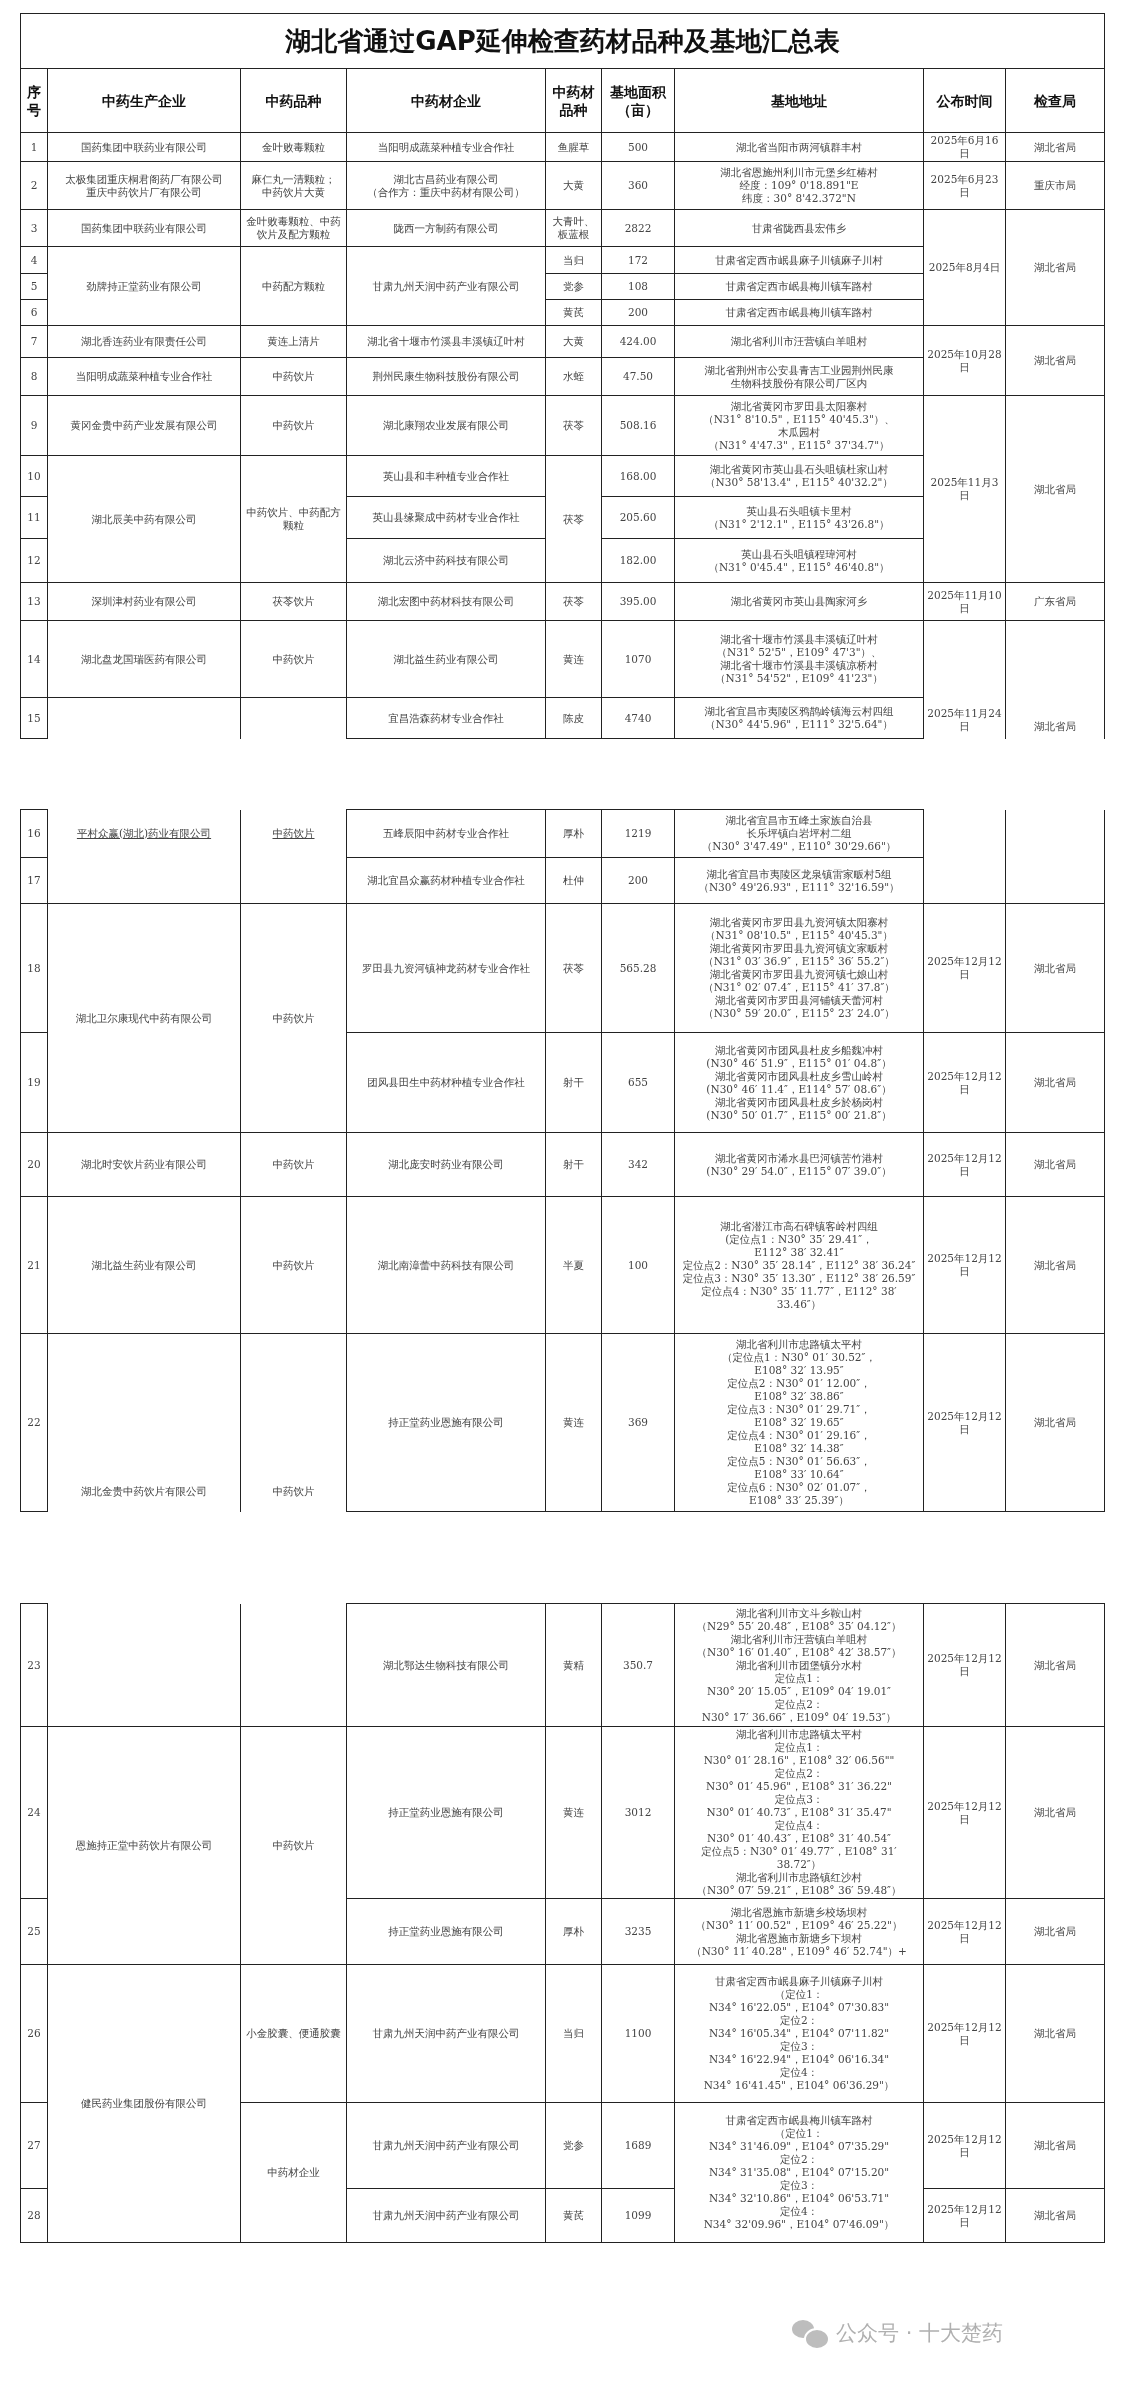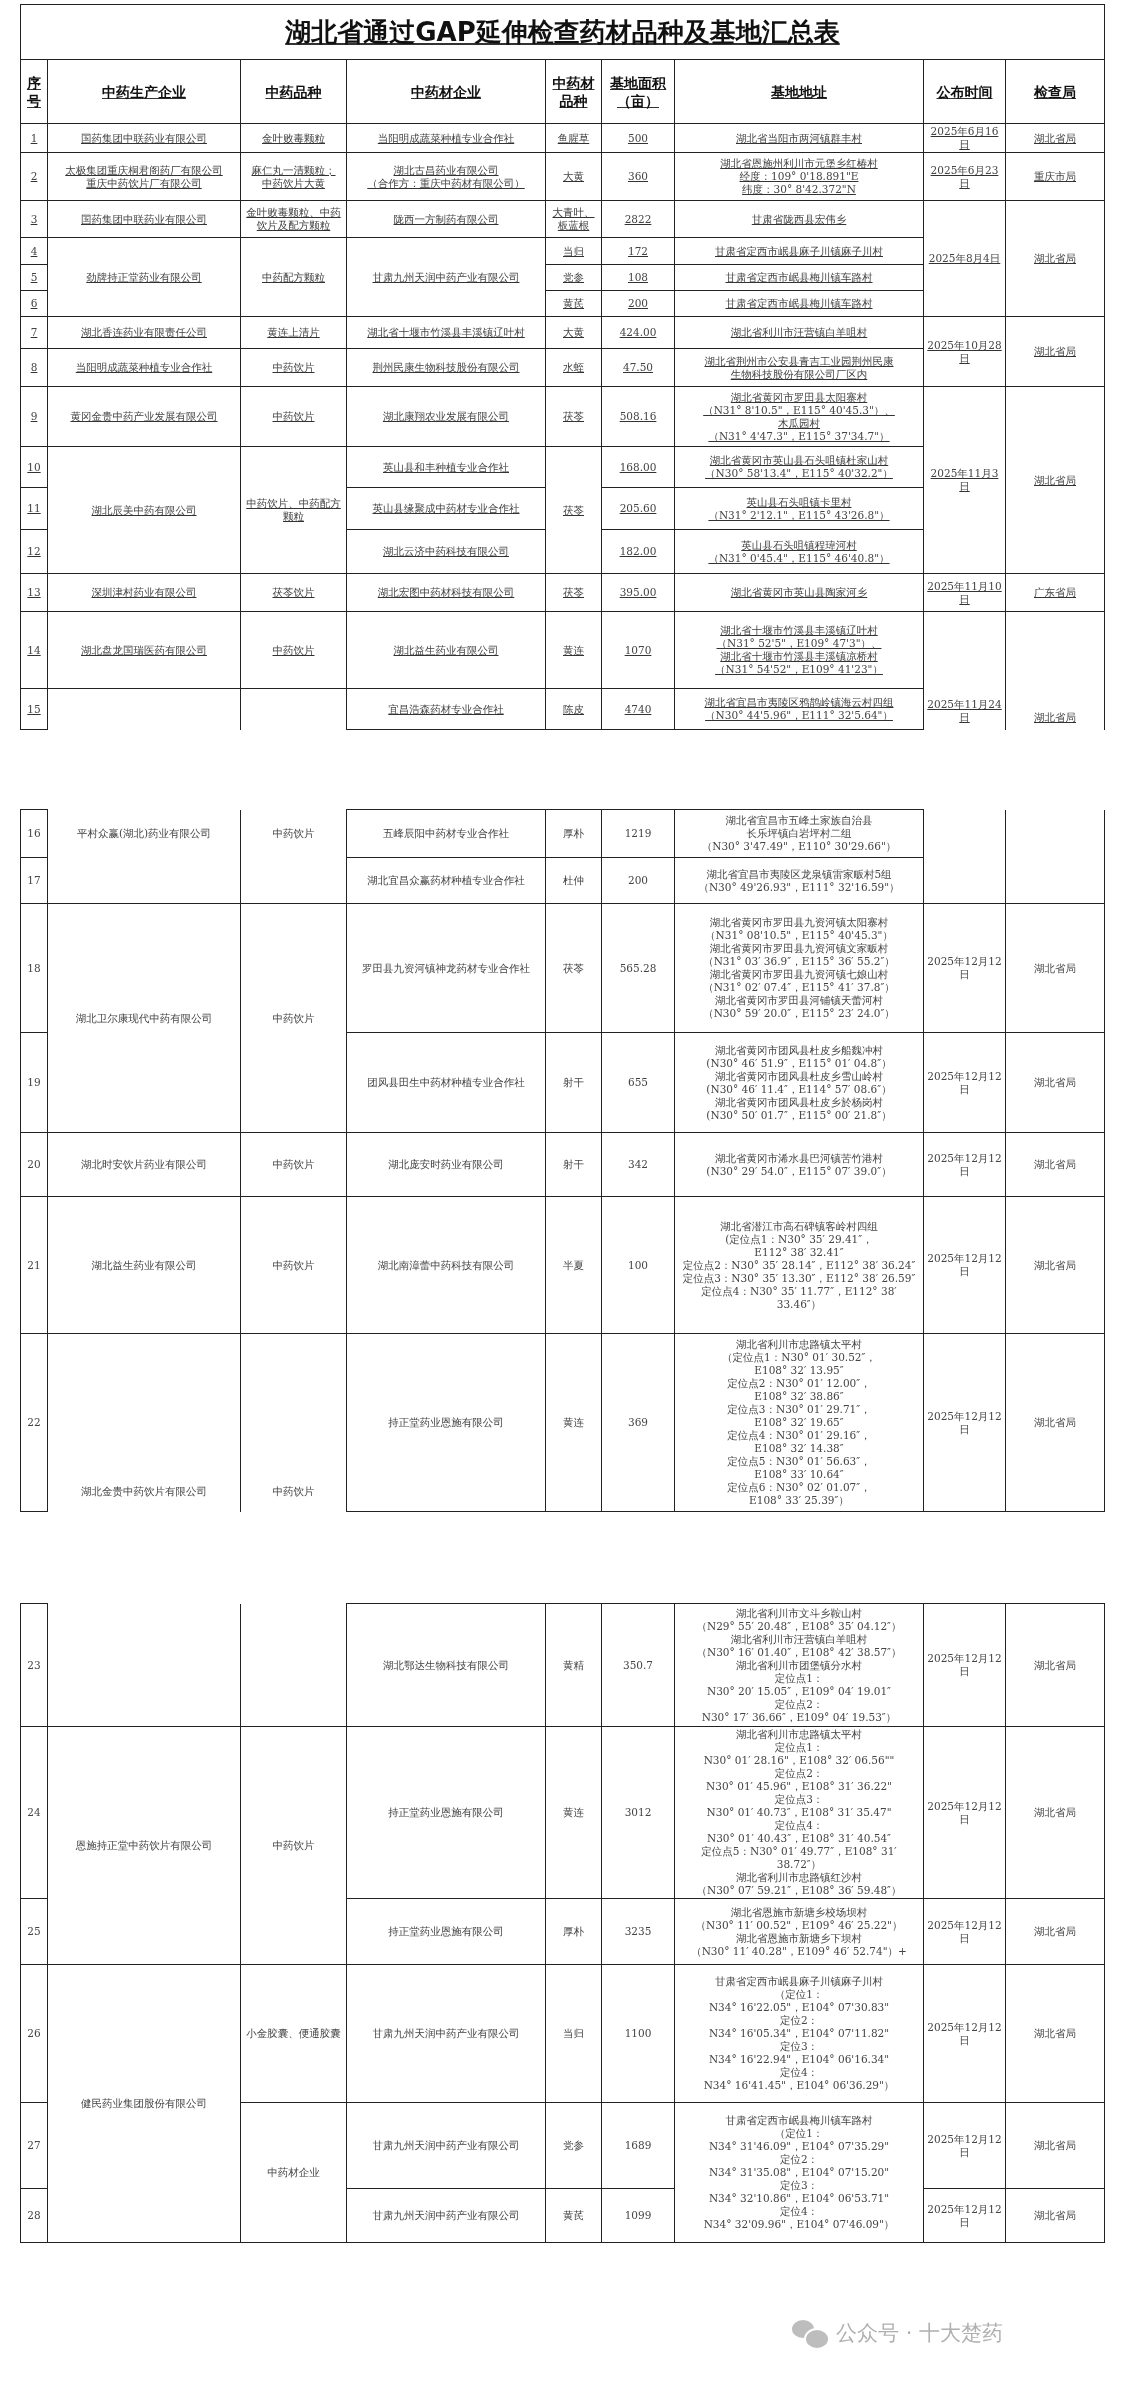--- a/index.html
+++ b/index.html
@@ -2,31 +2,31 @@
 <html><head>
 <meta charset="utf-8">
 <style>
   html,body{margin:0;padding:0;background:#fff;}
   body{width:1123px;height:2382px;position:relative;font-family:"DejaVu Serif","Liberation Serif",serif;color:#333;overflow:hidden;}
   .page{position:absolute;left:20px;width:1084px;}
   table{border-collapse:collapse;table-layout:fixed;width:1084px;}
   td,th{border:1.5px solid #222;text-align:center;vertical-align:middle;font-size:10.5px;line-height:13px;padding:1px 3px;white-space:pre-line;font-weight:normal;color:#444;}
   .title{font-family:"DejaVu Sans","Liberation Sans",sans-serif;font-size:26px;font-weight:bold;color:#111;height:52px;}
   th{font-family:"DejaVu Sans","Liberation Sans",sans-serif;font-size:14px;font-weight:bold;color:#111;line-height:18px;}
-  .noTop{border-top:none;}
+  .noTop{border-top:none;text-decoration:underline;}
   .noBot{border-bottom:none;}
   .footer{position:absolute;left:790px;top:2318px;display:flex;align-items:center;gap:6px;color:#b0b0b0;font-family:"DejaVu Sans","Liberation Sans",sans-serif;font-size:21px;}
   .wx{width:40px;height:30px;position:relative;}
   .wx .b1{position:absolute;left:2px;top:2px;width:22px;height:18px;background:#bdbdbd;border-radius:50%;}
   .wx .b2{position:absolute;left:14px;top:10px;width:22px;height:18px;background:#bdbdbd;border-radius:50%;border:2px solid #fff;}
 </style>
 </head>
 <body>
 
-<div class="page" style="top:4px;text-decoration:underline;">
+<div class="page" style="top:13px;">
 <table>
   <colgroup>
     <col style="width:27px">
         <col style="width:193px">
         <col style="width:106px">
         <col style="width:199px">
         <col style="width:56px">
         <col style="width:73px">
         <col style="width:249px">
         <col style="width:82px">

